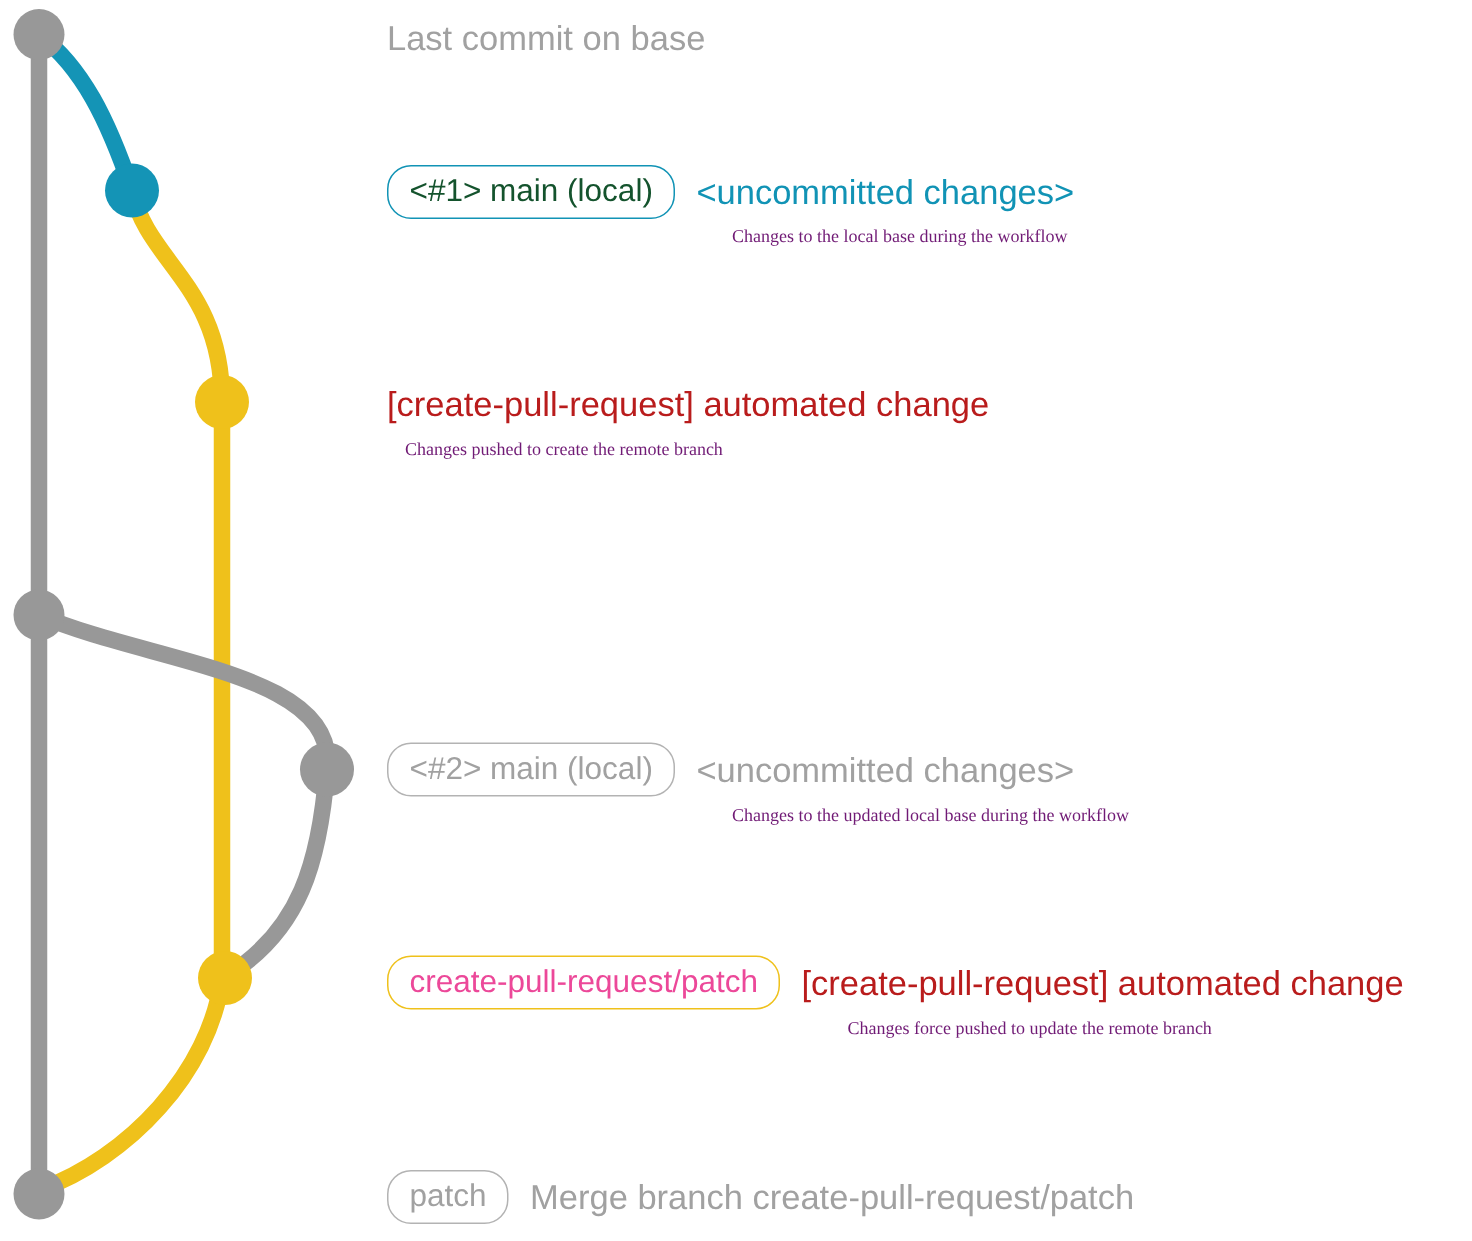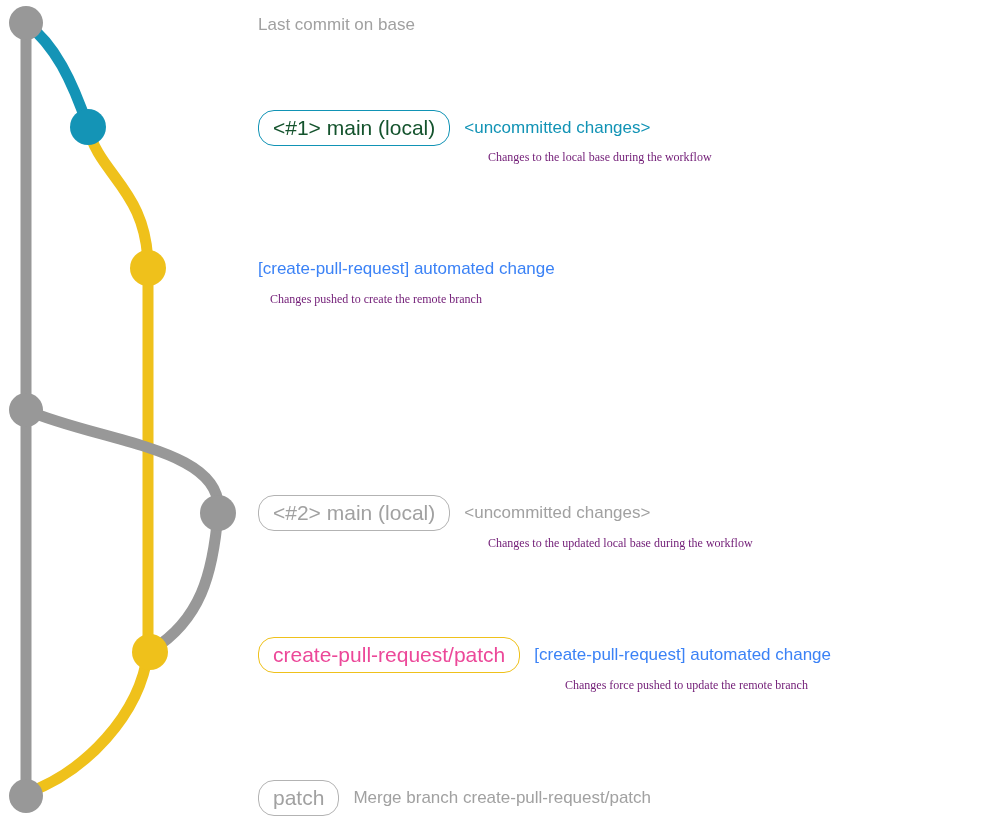--- a/index.html
+++ b/index.html
@@ -9,27 +9,27 @@
     height: 827px;
     background: #ffffff;
     overflow: hidden;
     font-family: "Liberation Sans", sans-serif;
   }
   .graph { position: absolute; left: 0; top: 0; }
 
   .abs { position: absolute; }
 
   .heading {
-    font-size: 17px;
+    font-size: 23px;
     line-height: 24px;
     white-space: nowrap;
   }
   .heading.gray   { color: #a1a1a1; }
   .heading.blue   { color: #1193b5; }
-  .heading.yellow { color: #3b82f6; }
+  .heading.yellow { color: #b91c1c; }
 
   .desc {
     font-family: "Liberation Serif", serif;
     font-size: 12px;
     line-height: 22px;
     color: #701a75;
     white-space: nowrap;
   }
 
   .badge-row {

